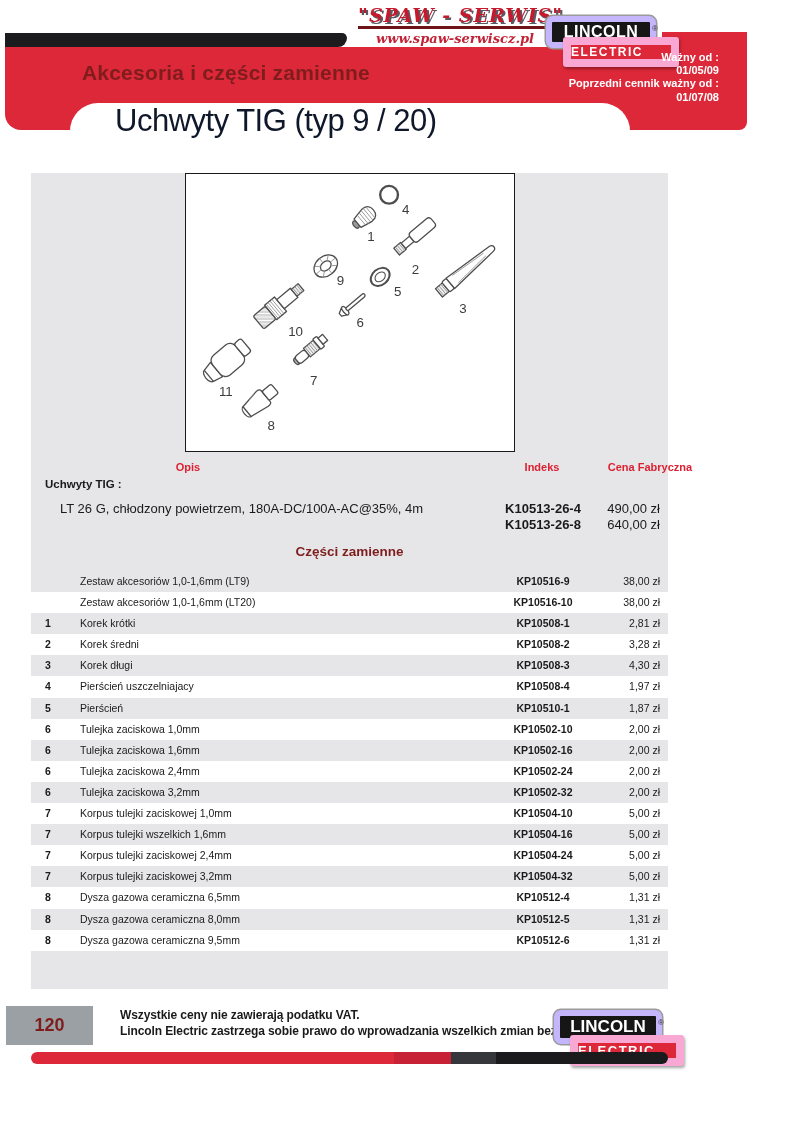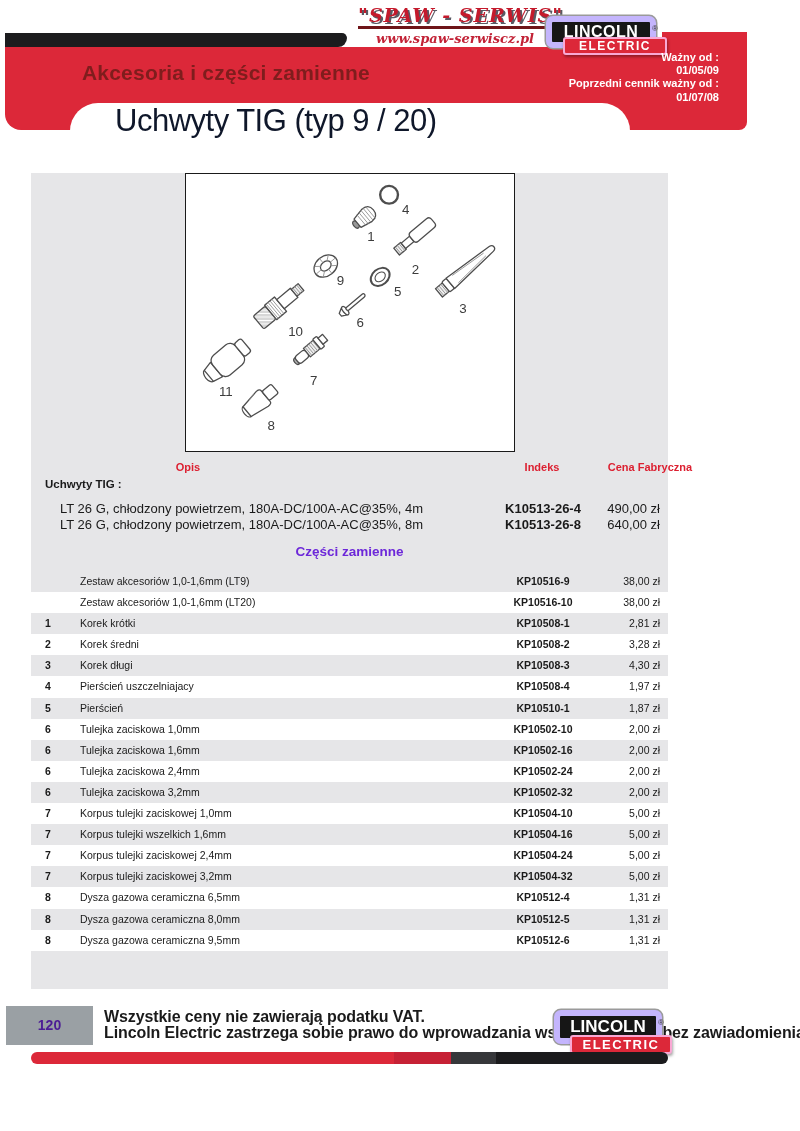--- a/index.html
+++ b/index.html
@@ -11,22 +11,22 @@
   .spaw{left:358px;top:4px;width:194px;text-align:center;}
   .spaw-title{font-family:"DejaVu Serif",serif;font-style:italic;font-weight:bold;
       font-size:19px;color:#c41a2c;letter-spacing:1px;white-space:nowrap;
       text-shadow:2px 2px 0 #5a5a64;}
   .spaw-rule{height:3px;background:#6e1418;margin-top:0px;}
   .spaw-url{font-family:"DejaVu Serif",serif;font-style:italic;font-weight:bold;
       font-size:13px;color:#c22236;margin-top:2px;}
 
   .lincoln-ln{background:#161616;color:#fff;font-weight:bold;text-align:center;
       border:6px solid #c4b5fd;border-radius:7px;box-shadow:0 0 0 1.5px #9a9a9a;}
-  .lincoln-el{background:#dc2839;color:#fff;font-weight:bold;text-align:center;
-      border:2px solid #f9a8d4;border-radius:3px;box-shadow:1px 2px 3px rgba(0,0,0,.35);
+  .lincoln-el{background:#dc2839;color:#fff;font-weight:bold;text-align:left;
+      border:8px solid #f9a8d4;border-radius:3px;box-shadow:1px 2px 3px rgba(0,0,0,.35);
       letter-spacing:1.5px;}
   .reg{color:#3a3a3a;font-size:8px;}
 
   .hdr-ln{left:546px;top:16px;width:98px;height:20px;line-height:20px;font-size:16px;letter-spacing:.5px;}
   .hdr-reg{left:652px;top:24px;}
   .hdr-el{left:563px;top:37px;width:100px;height:14px;line-height:14px;font-size:12px;}
 
   
   .blackbar{left:5px;top:33px;width:342px;height:14px;background:#1c1c1e;
       border-radius:0 8px 14px 0;}
@@ -41,34 +41,34 @@
   .page-title{left:80px;top:103px;font-size:31px;color:#0f172a;letter-spacing:-.5px;margin-left:35px;}
 
   
   .panel{left:31px;top:173px;width:637px;height:816px;background:#e6e6e8;}
   .diagram{left:154px;top:0px;width:330px;height:279px;background:#fff;
       border:1.6px solid #1a1a1a;box-sizing:border-box;}
   .colhead{top:288px;font-weight:bold;font-size:11px;color:#dc2031;transform:translateX(-50%);white-space:nowrap;}
   .sect1{left:14px;top:305px;font-weight:bold;font-size:11.5px;}
   .trow{left:0;width:637px;height:16px;line-height:16px;font-size:13px;}
   .sect2{left:0;top:371px;width:637px;text-align:center;font-weight:bold;
-      font-size:13.5px;color:#6d28d9;}
+      font-size:13.5px;color:#7f1d1d;}
   .rows{left:0;top:398px;width:637px;}
   .prow{position:relative;height:21.1px;line-height:21.1px;font-size:10.5px;}
   .prow.alt{background:#fff;}
   .c-num{position:absolute;left:0;width:34px;text-align:center;font-weight:bold;}
   .c-desc{position:absolute;left:49px;white-space:nowrap;}
   .c-idx{position:absolute;left:452px;width:120px;text-align:center;font-weight:bold;}
   .c-price{position:absolute;right:8px;font-weight:normal;}
   .t-desc{position:absolute;left:29px;white-space:nowrap;}
 
   
-  .pagenum{left:6px;top:1006px;width:87px;height:39px;background:#9aa0a4;color:#4c1d95;
-      font-weight:bold;font-size:14px;text-align:center;line-height:39px;}
-  .fnote{left:104px;font-weight:bold;font-size:16px;white-space:nowrap;letter-spacing:-.1px;}
+  .pagenum{left:6px;top:1006px;width:87px;height:39px;background:#9aa0a4;color:#7f1d1d;
+      font-weight:bold;font-size:18px;text-align:center;line-height:39px;}
+  .fnote{left:120px;font-weight:bold;font-size:12px;white-space:nowrap;letter-spacing:-.1px;}
   .ftr-ln{left:554px;top:1010px;width:96px;height:22px;line-height:22px;font-size:17px;}
   .ftr-reg{left:658px;top:1018px;}
   .ftr-el{left:570px;top:1035px;width:98px;height:15px;line-height:15px;font-size:13px;}
   .botbar{left:31px;top:1052px;width:637px;height:12px;border-radius:9px;
       background:linear-gradient(90deg,#dc2839 0%,#dc2839 57%,#c62135 57%,#c62135 66%,#36373a 66%,#36373a 73%,#1b1b1d 73%,#1b1b1d 100%);}
   svg text{font-family:"Liberation Sans",sans-serif;font-size:13.5px;fill:#3c3c3c;}
 </style>
 </head>
 <body>
 
@@ -203,21 +203,20 @@
     <div class="abs colhead" style="left:599px;padding-left:40px;">Cena Fabryczna</div>
 
     <div class="abs sect1">Uchwyty TIG :</div>
     <div class="abs" style="left:0;top:328px;width:637px;" id="torch-rows">
         <div class="trow" style="position: relative;">
           <span class="t-desc">LT 26 G, chłodzony powietrzem, 180A-DC/100A-AC@35%, 4m</span>
           <span class="c-idx">K10513-26-4</span>
           <span class="c-price">490,00 zł</span>
         </div>
         <div class="trow" style="position: relative;">
-          <span class="t-desc">LT 26 G, chłodzony powietrzem, 180A-DC/100A-AC@35%, 8m</span>
           <span class="c-idx">K10513-26-8</span>
           <span class="c-price">640,00 zł</span>
         </div>
       </div>
 
     <div class="abs sect2">Części zamienne</div>
     <div class="abs rows" id="parts-rows">
         <div class="prow">
           <span class="c-num"></span>
           <span class="c-desc">Zestaw akcesoriów 1,0-1,6mm (LT9)</span>

